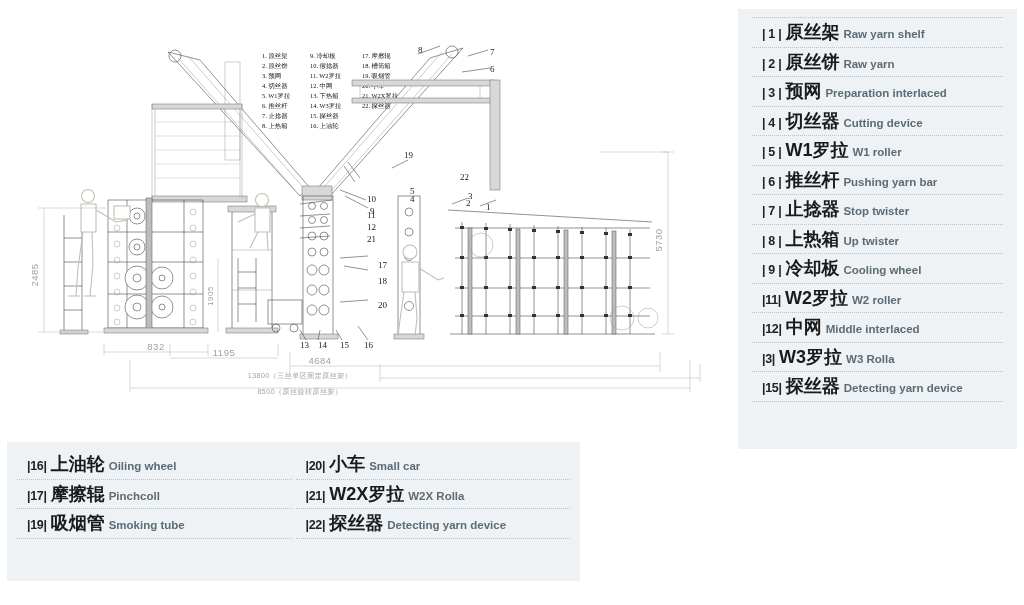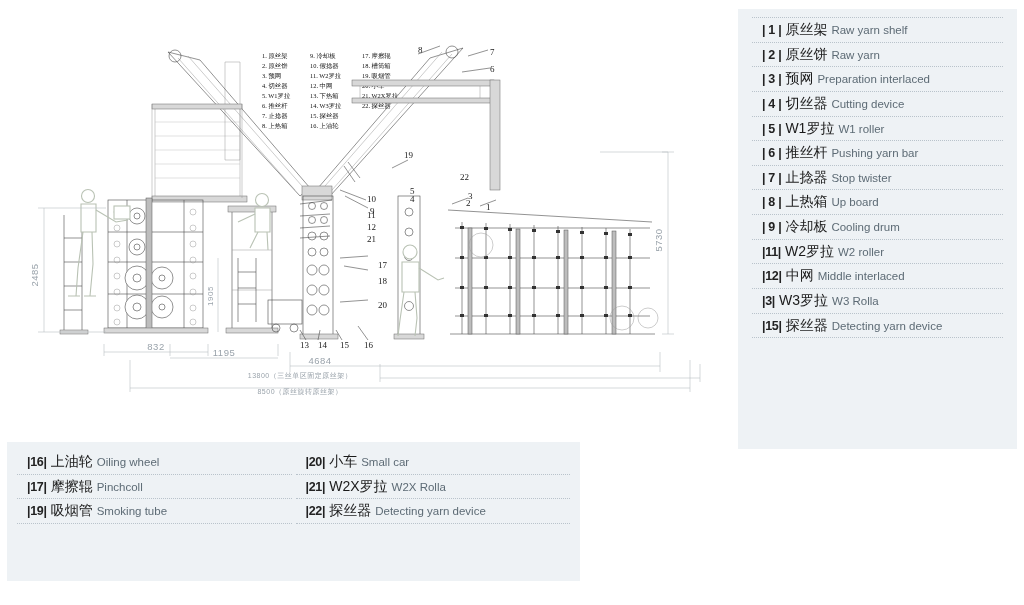--- a/index.html
+++ b/index.html
@@ -62,28 +62,28 @@
 
   .lg-num {
     color: #222;
     font-size: 12.5px;
     font-weight: 700;
     letter-spacing: -0.3px;
     flex: 0 0 auto;
   }
   .lg-cn {
     color: #1a1a1a;
-    font-size: 14px;
-    font-weight: 400;
+    font-size: 18px;
+    font-weight: 700;
     flex: 0 0 auto;
   }
   .lg-en {
     color: #5d6b75;
     font-size: 11.5px;
-    font-weight: 400;
+    font-weight: 700;
     flex: 0 0 auto;
   }
   .callout {
     font-family: "Liberation Serif", "DejaVu Serif", serif;
     font-size: 9px; fill: #1a1a1a;
   }
   .dimtxt {
     font-family: "Liberation Sans", "DejaVu Sans", sans-serif;
     fill: #9aa3ab; font-size: 9.5px; letter-spacing: 0.5px;
   }
@@ -428,26 +428,26 @@
       <span class="lg-en">Pushing yarn bar</span>
     </div>
     <div class="legend-item">
       <span class="lg-num">| 7 |</span>
       <span class="lg-cn">止捻器</span>
       <span class="lg-en">Stop twister</span>
     </div>
     <div class="legend-item">
       <span class="lg-num">| 8 |</span>
       <span class="lg-cn">上热箱</span>
-      <span class="lg-en">Up board</span>
+      <span class="lg-en">Up twister</span>
     </div>
     <div class="legend-item">
       <span class="lg-num">| 9 |</span>
       <span class="lg-cn">冷却板</span>
-      <span class="lg-en">Cooling drum</span>
+      <span class="lg-en">Cooling wheel</span>
     </div>
     <div class="legend-item">
       <span class="lg-num">|11|</span>
       <span class="lg-cn">W2罗拉</span>
       <span class="lg-en">W2 roller</span>
     </div>
     <div class="legend-item">
       <span class="lg-num">|12|</span>
       <span class="lg-cn">中网</span>
       <span class="lg-en">Middle interlaced</span>

